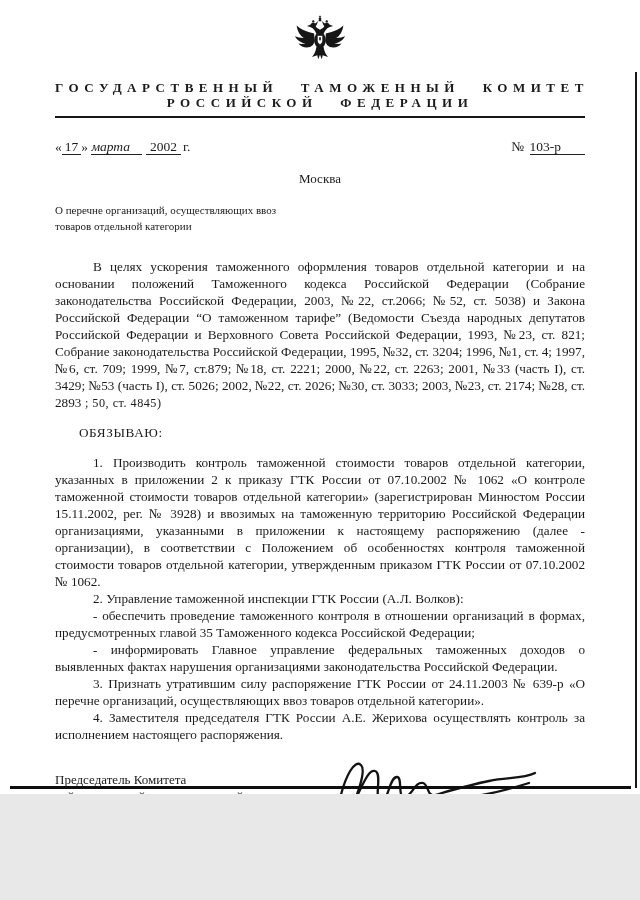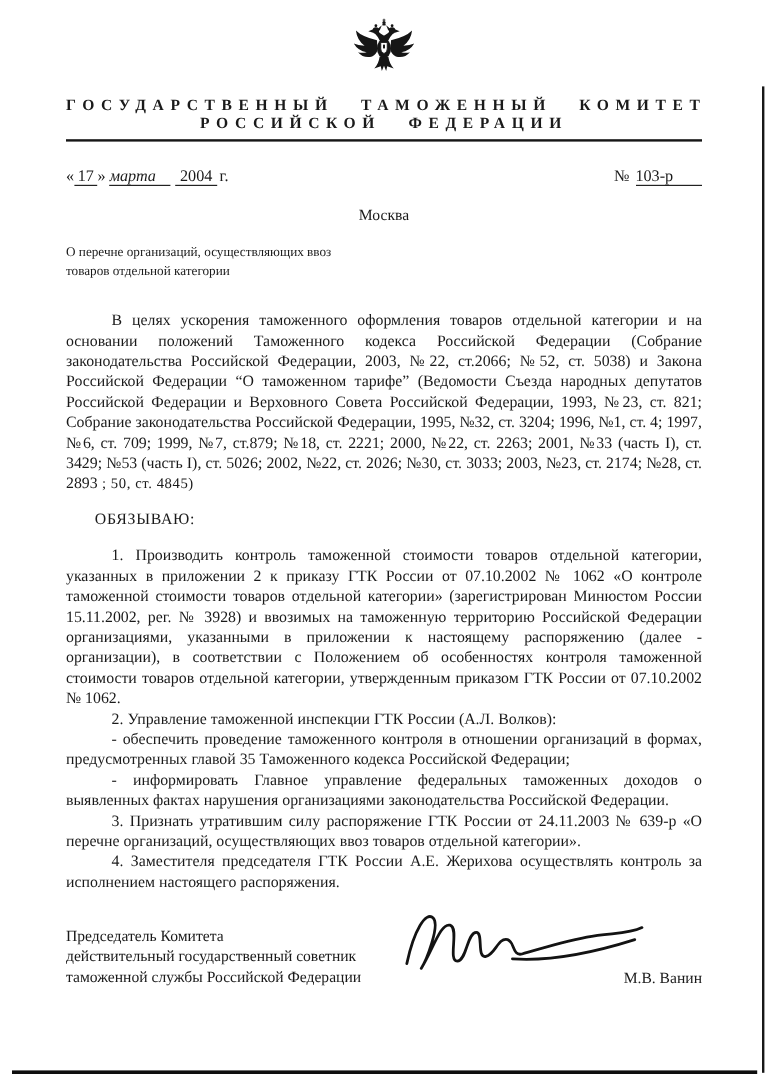--- a/index.html
+++ b/index.html
@@ -1,17 +1,17 @@
 <!DOCTYPE html>
 <html><head>
 <meta charset="utf-8">
 <style>
   html,body{margin:0;padding:0;background:#e8e8e8;}
   .page{
-    position:relative;width:640px;height:900px;background:#ffffff;
+    position:relative;width:640px;height:794px;background:#ffffff;
     font-family:"Liberation Serif", serif;color:#1a1a1a;overflow:hidden;
     margin:0 auto;
   }
   .content{padding:13px 55px 0 55px;}
   .emblem-wrap{text-align:center;height:56px;}
   .org{
     text-align:center;font-weight:bold;font-size:13px;line-height:15px;
     letter-spacing:5.5px;word-spacing:14px;margin-top:11px;white-space:nowrap;
   }
   .rule{height:2px;background:#161616;margin-top:6px;}
@@ -77,21 +77,21 @@
 
     <div class="org">ГОСУДАРСТВЕННЫЙ ТАМОЖЕННЫЙ КОМИТЕТ</div>
     <div class="org" style="margin-top:0;">РОССИЙСКОЙ ФЕДЕРАЦИИ</div>
 
     <div class="rule"></div>
 
 
     <div class="date-row">
       <div>
         <span>«</span><span class="u day">17</span><span>»</span>
-        <span class="u month">марта</span><span class="u year">2004</span><span class="era">г.</span>
+        <span class="u month">марта</span><span class="u year">2002</span><span class="era">г.</span>
       </div>
       <div>
         <span>№</span><span class="u num">103-р</span>
       </div>
     </div>
 
     <div class="city">Москва</div>
 
     <div class="subject">О перечне организаций, осуществляющих ввоз
 товаров отдельной категории</div>

